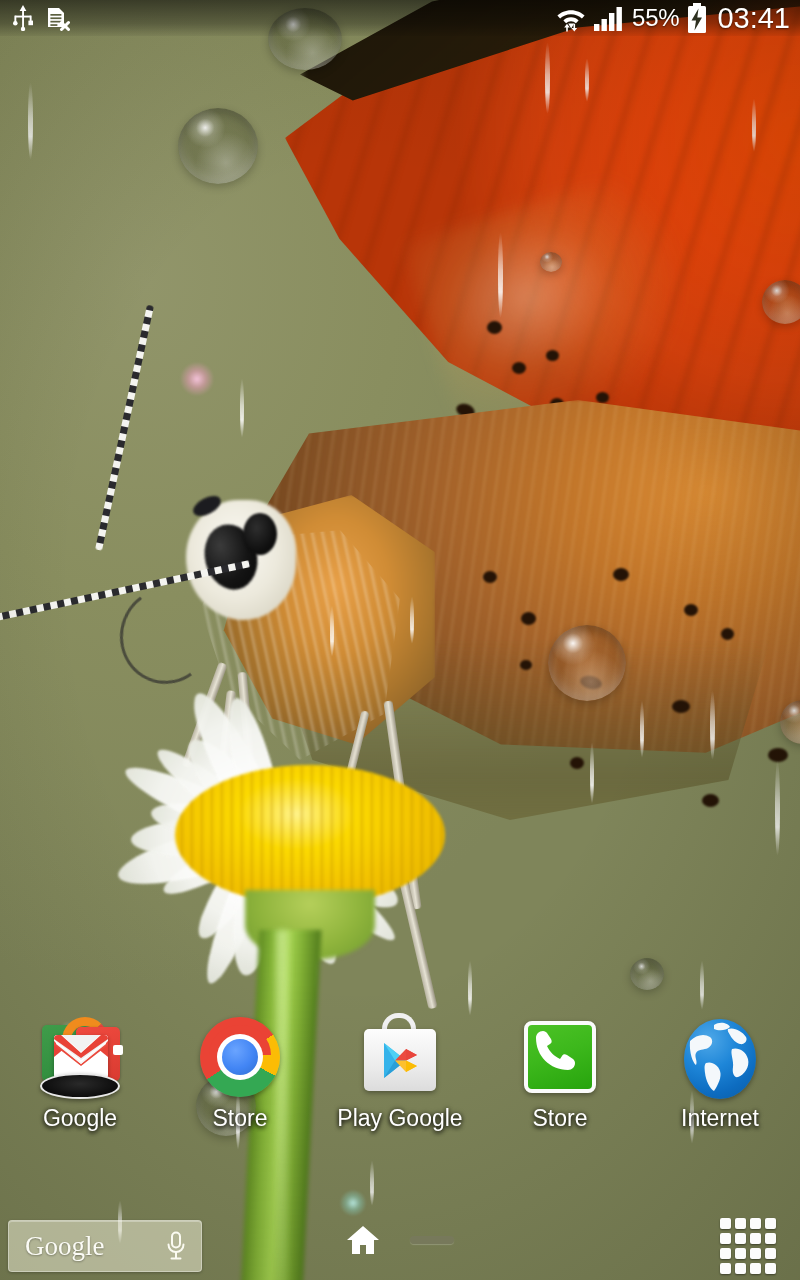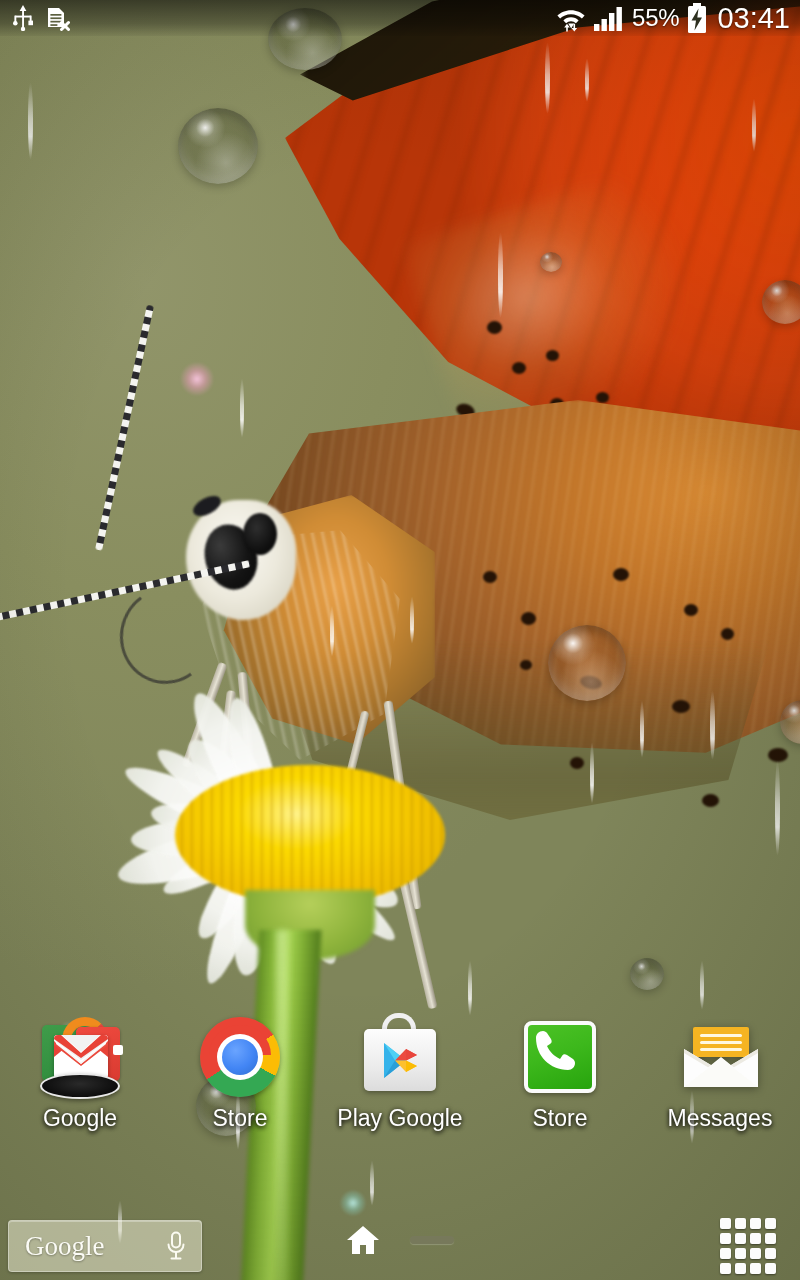--- a/index.html
+++ b/index.html
@@ -635,36 +635,35 @@
     <div class="dock-item">
       <div class="icon-wrap">
         <div class="phone-tile"></div>
         <svg class="handset" viewBox="0 0 46 46">
           <path d="M11 3 C7 3 4 6 4 10 c0 18 14 32 32 32 4 0 7-3 7-7 0-2-1-3-2-4 l-6-4 c-2-1-4-1-5 1 l-2 3 C22 28 18 24 15 18 l3-2 c2-1 2-3 1-5 L15 5 C14 4 13 3 11 3 Z" fill="#ffffff"></path>
         </svg>
       </div>
       <div class="dock-label">Store</div>
     </div>
 
+
     <div class="dock-item">
       <div class="icon-wrap">
-        <svg class="env" viewBox="0 0 74 60">
-          <rect x="9" y="0" width="56" height="30" rx="2" fill="#f5b422"></rect>
-          <rect x="16" y="7" width="42" height="3" rx="1.5" fill="#fff8e0"></rect>
-          <rect x="16" y="14" width="42" height="3" rx="1.5" fill="#fff8e0"></rect>
-          <rect x="16" y="21" width="42" height="3" rx="1.5" fill="#fff8e0"></rect>
-          <polygon points="0,22 37,44 74,22 74,60 0,60" fill="#fdfdfd"></polygon>
-          <polygon points="0,22 37,44 74,22 74,26 37,48 0,26" fill="#eceae2"></polygon>
-          <polygon points="0,60 37,30 74,60" fill="#ffffff"></polygon>
-          <polygon points="0,60 37,31 74,60" fill="#fbfbf8"></polygon>
-        </svg>
+        <div class="globe">
+          <svg width="72" height="80" viewBox="0 0 72 80">
+            <path d="M6 22 C12 16 20 14 26 18 C30 21 28 27 24 29 C20 31 14 30 12 34 C10 38 14 42 12 46 C9 44 5 34 6 22 Z" fill="#f4f8fb"></path>
+            <path d="M22 44 C28 42 34 46 36 52 C38 58 34 66 30 72 C26 70 22 62 21 54 C20.5 50 20 46 22 44 Z" fill="#f4f8fb"></path>
+            <path d="M44 10 C50 8 58 12 62 18 C64 22 60 26 56 25 C52 24 48 20 46 16 C45 14 43 12 44 10 Z" fill="#f4f8fb"></path>
+            <path d="M48 30 C54 28 62 32 64 40 C66 48 60 56 54 58 C50 59 48 54 49 48 C50 42 46 34 48 30 Z" fill="#f4f8fb"></path>
+            <path d="M30 6 C36 2 44 4 46 8 C42 12 34 12 30 10 Z" fill="#f4f8fb"></path>
+          </svg>
+        </div>
       </div>
-      <div class="dock-label">Messages</div>
-    </div>
-
+      <div class="dock-label">Internet</div>
+    </div>
   </div>
 
   <div id="bottombar">
 
     <div id="searchwidget">
       <span class="gsearch-text" title="Google">Google</span>
       <svg width="22" height="30" viewBox="0 0 22 30">
         <rect x="7" y="1.5" width="8" height="15" rx="4" fill="none" stroke="#fbfbf2" stroke-width="2"></rect>
         <path d="M3.5 13.5 c0 4.5 3.4 7.5 7.5 7.5 s7.5-3 7.5-7.5" fill="none" stroke="#fbfbf2" stroke-width="2" stroke-linecap="round"></path>
         <line x1="11" y1="21" x2="11" y2="27" stroke="#fbfbf2" stroke-width="2"></line>

